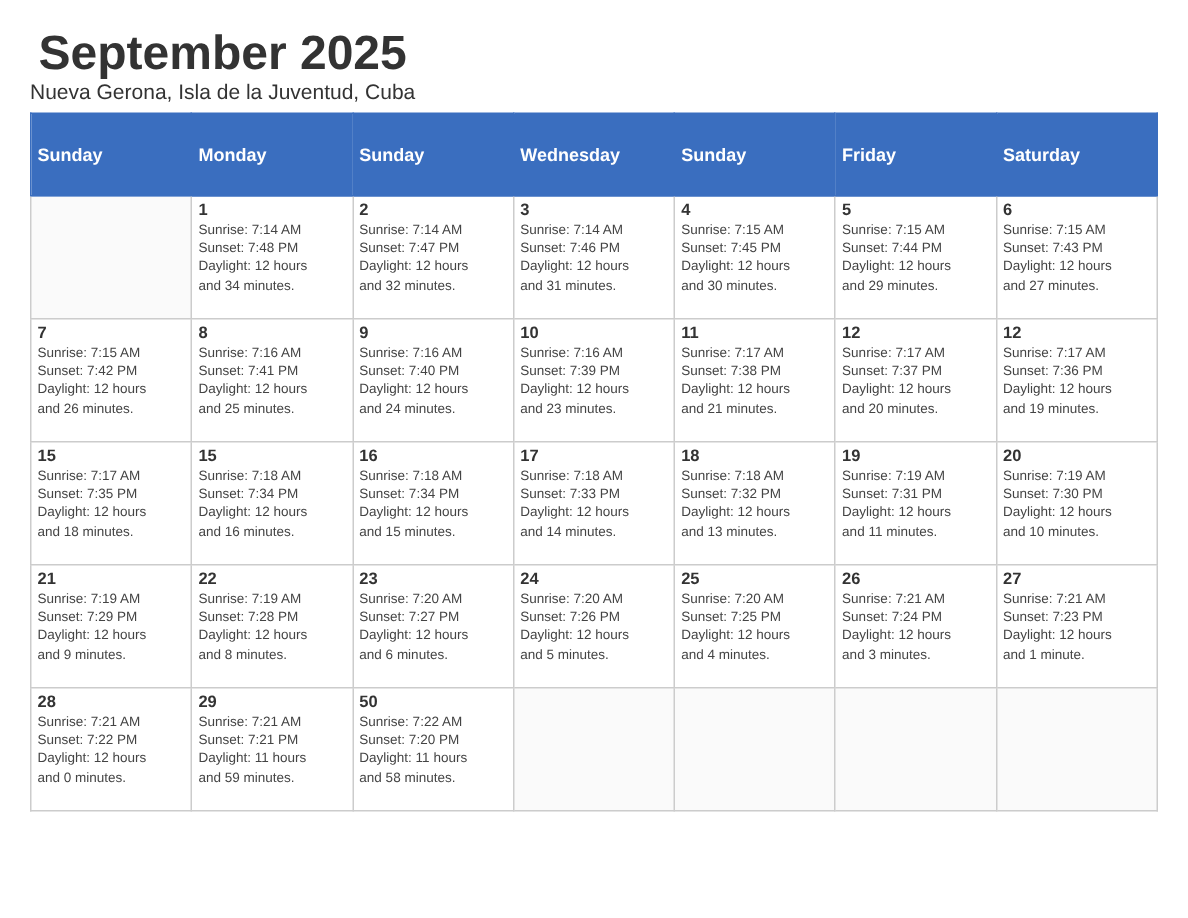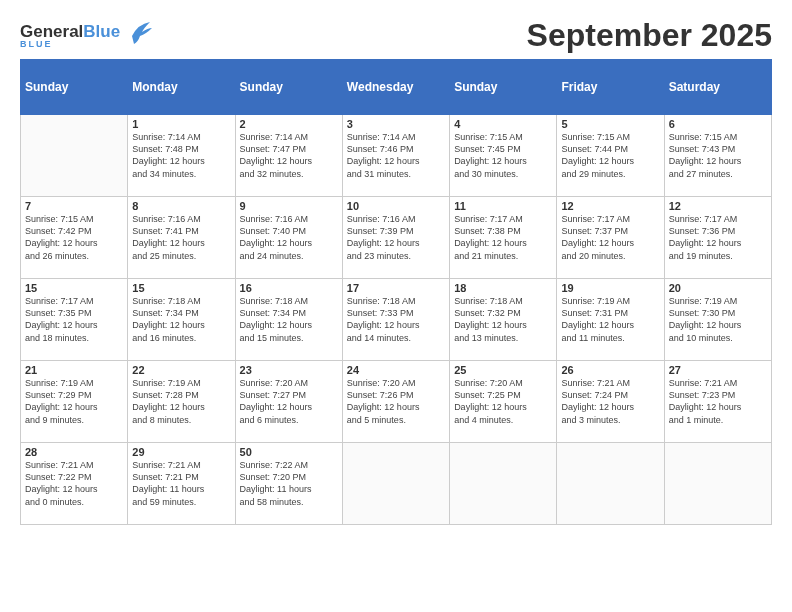--- a/index.html
+++ b/index.html
@@ -83,37 +83,23 @@
     }
     .empty-cell {
       background: #fafafa;
     }
   </style>
 </head>
 <body>
 
 <div class="page">
   <div class="header">
-    <div class="logo">
-      <div class="logo-row">
-        <div>
-          <div style="font-size:17px;font-weight:bold;color:#333;line-height:1;">
-            <span style="color:#333;">General</span><span style="color:#4a90d9;">Blue</span>
-          </div>
-          <div style="font-size:9px;color:#4a90d9;font-weight:bold;letter-spacing:2px;margin-top:-1px;">BLUE</div>
-        </div>
-        <div style="margin-left:4px;margin-top:-4px;">
-          <svg width="28" height="28" viewBox="0 0 28 28">
-            <path d="M8,18 Q14,6 26,4 Q20,10 18,14 Q24,10 28,10 Q22,16 16,18 Q14,24 10,26 Z" fill="#4a90d9"></path>
-          </svg>
-        </div>
-      </div>
-    </div>
     <div class="title-block">
       <h1>September 2025</h1>
+      <h2>Nueva Gerona, Isla de la Juventud, Cuba</h2>
     </div>
   </div>
 
   <table class="calendar">
     <thead>
       <tr>
       <th>Sunday</th>
           <th>Monday</th>
           <th>Sunday</th>
           <th>Wednesday</th>

